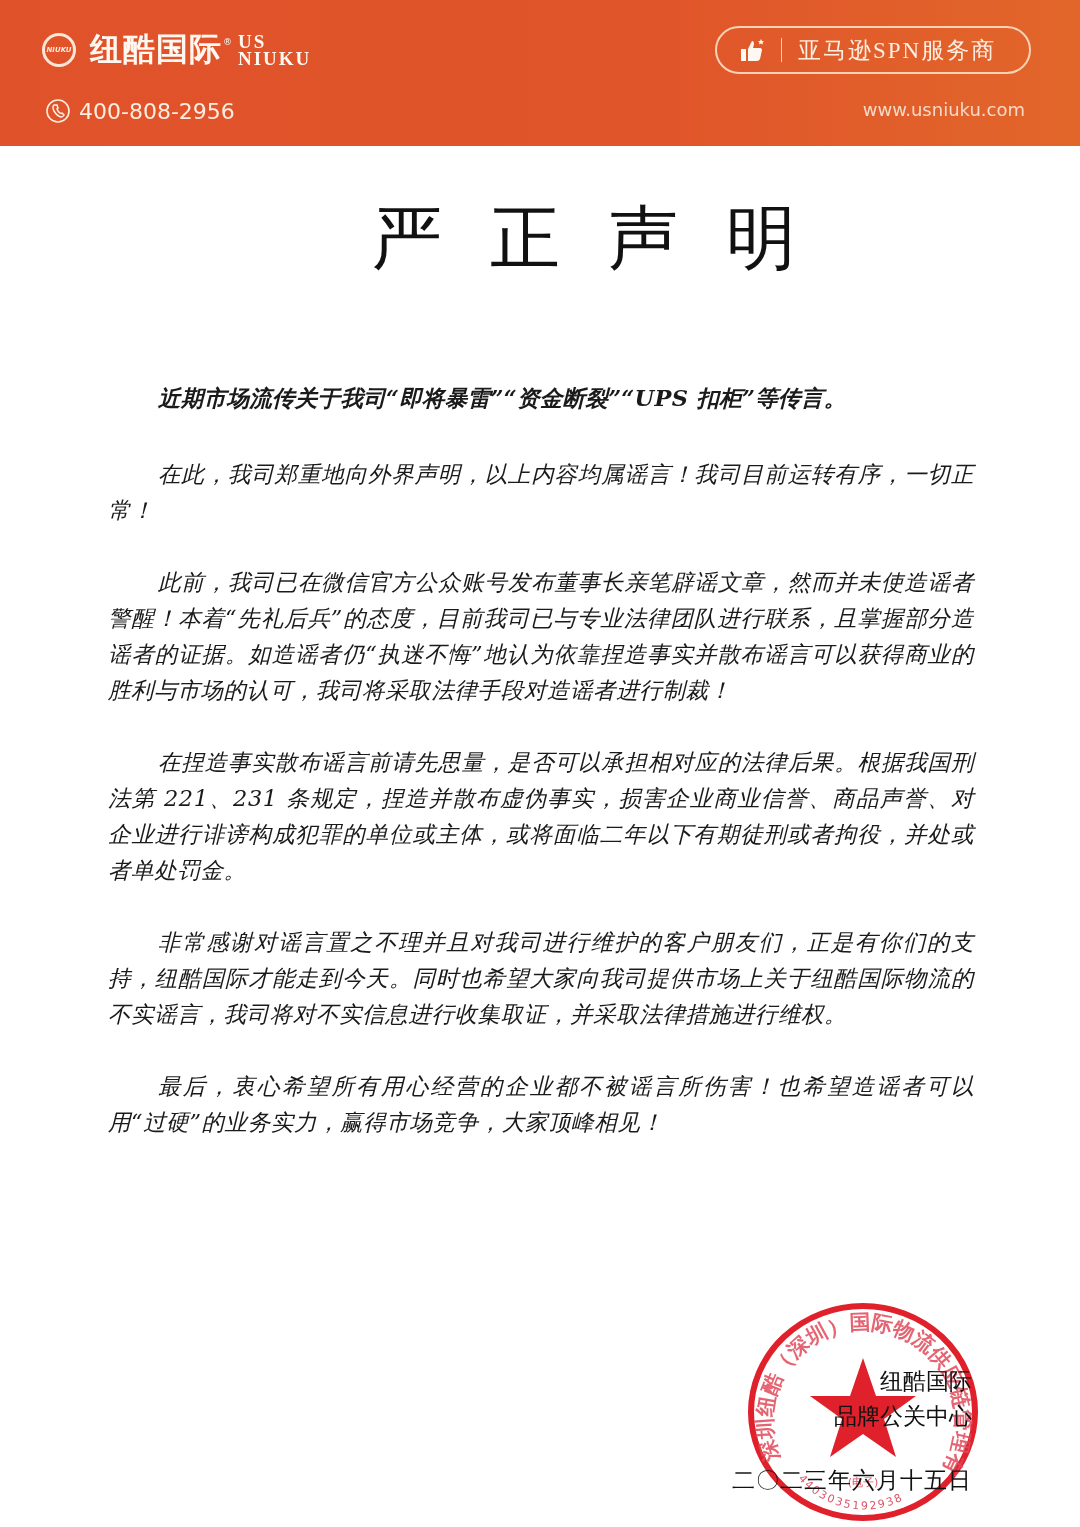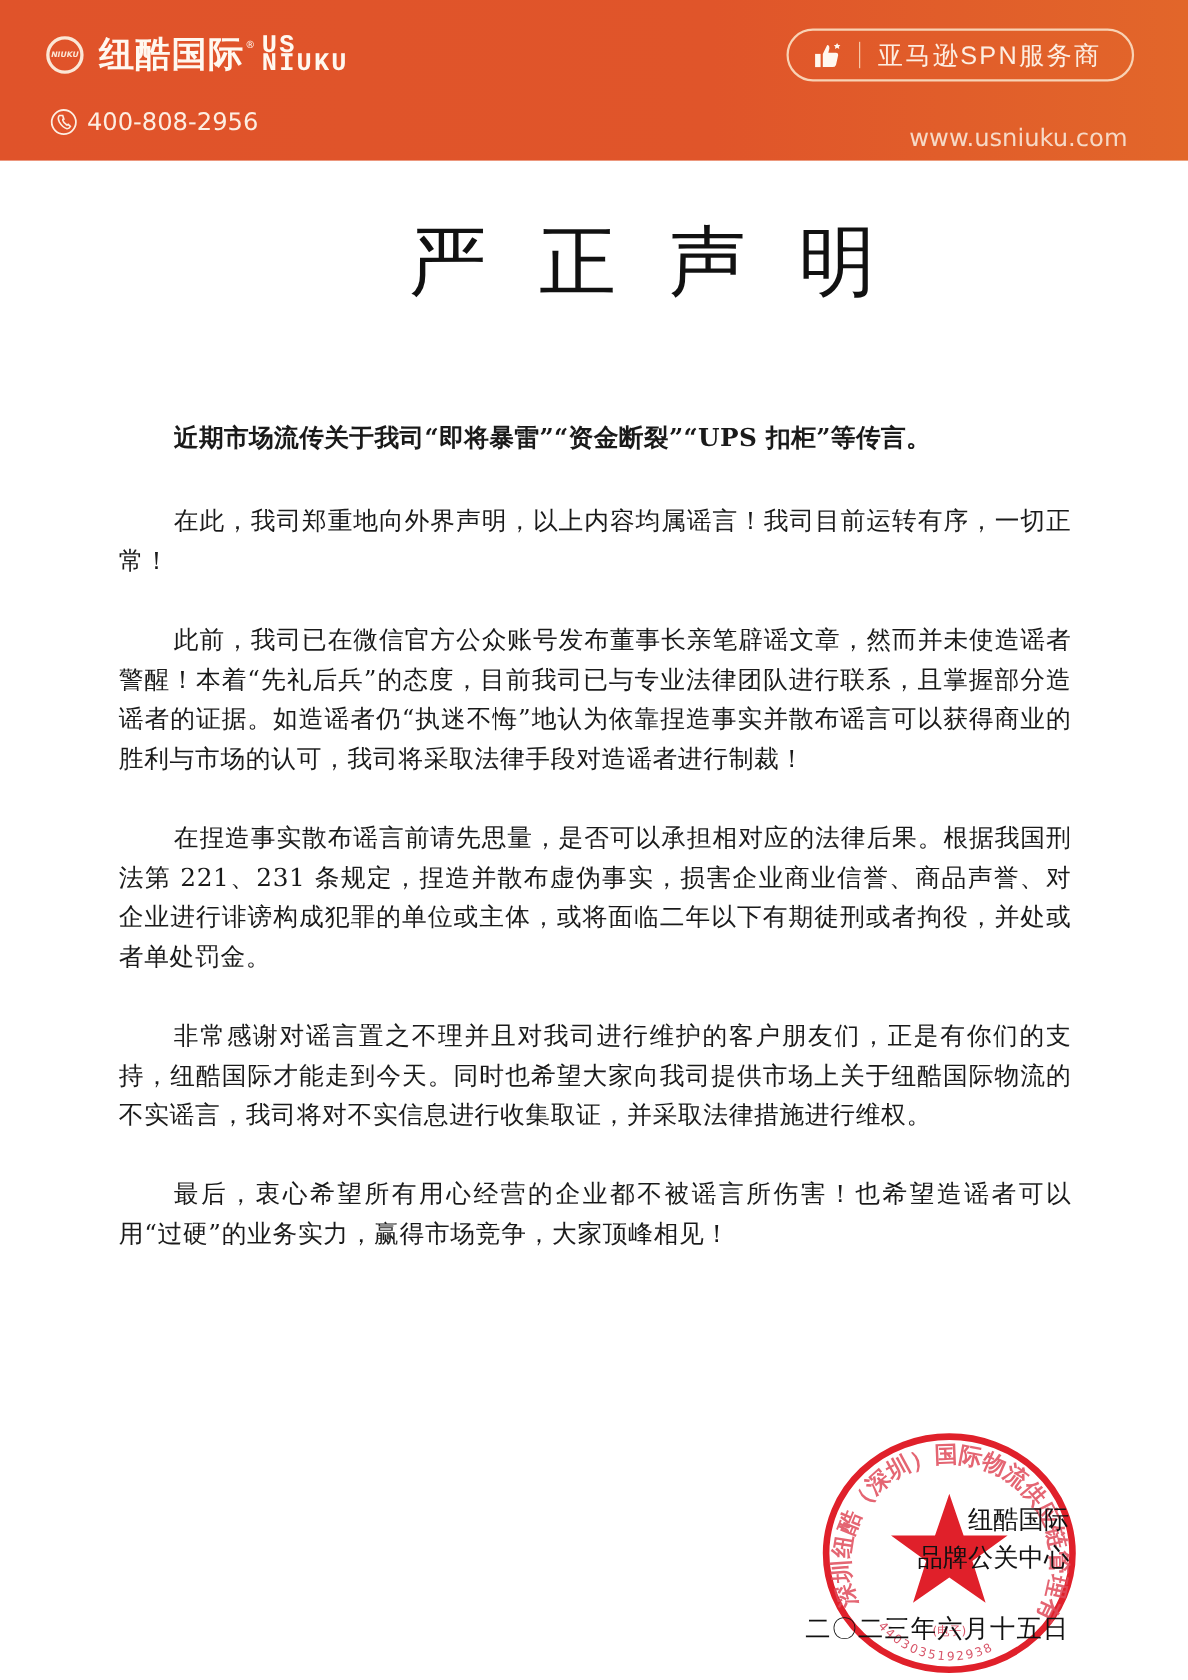--- a/index.html
+++ b/index.html
@@ -16,44 +16,44 @@
     width: 34px; height: 34px; border-radius: 50%; border: 3px solid #fbe7d6;
     box-sizing: border-box; display: flex; align-items: center; justify-content: center;
     color: #fbe7d6; font-family: "DejaVu Sans", sans-serif; font-size: 7px; font-weight: bold; font-style: italic;
   }
   .logo-cn {
     margin-left: 14px; color: #fff8f0; font-family: "DejaVu Sans", sans-serif; font-weight: bold;
     font-size: 32px; letter-spacing: 1px;
   }
   .logo-reg { color: #fff8f0; font-size: 9px; margin-left: 1px; margin-top: -16px; font-family: "DejaVu Sans", sans-serif; }
   .logo-en {
-    margin-left: 6px; color: #fff8f0; font-family: Liberation Mono, monospace; font-weight: bold;
-    font-size: 23px; line-height: 17px; letter-spacing: 2px;
+    margin-left: 6px; color: #fff8f0; font-family: Liberation Serif, serif; font-weight: bold;
+    font-size: 19px; line-height: 17px; letter-spacing: 2px;
   }
   .phone { position: absolute; left: 45px; top: 98px; display: flex; align-items: center; color: #fdeee2; }
   .phone svg { width: 26px; height: 26px; }
   .phone-num { margin-left: 8px; font-family: "DejaVu Sans", sans-serif; font-size: 22px; }
   .spn-badge {
     position: absolute; left: 715px; top: 26px; width: 316px; height: 48px; box-sizing: border-box;
     border: 2px solid #f8d2b4; border-radius: 26px; display: flex; align-items: center;
   }
   .spn-badge svg { margin-left: 22px; width: 28px; height: 26px; }
   .spn-sep { width: 1px; height: 24px; background: #f8d2b4; margin-left: 14px; }
-  .spn-label { margin-left: 16px; color: #fdeee2; font-family: Liberation Sans, sans-serif; font-size: 23px; letter-spacing: 2px; }
+  .spn-label { margin-left: 16px; color: #fdeee2; font-family: Liberation Serif, serif; font-size: 23px; letter-spacing: 2px; }
   .website {
-    position: absolute; right: 55px; top: 114px; color: #f6d9c6; font-family: "DejaVu Sans", sans-serif; font-size: 22px;
+    position: absolute; right: 55px; top: 99px; color: #f6d9c6; font-family: "DejaVu Sans", sans-serif; font-size: 18px;
   }
   .title {
     position: absolute; left: 0; width: 1080px; top: 192px; text-align: center;
     font-size: 70px; letter-spacing: 48px; text-indent: 48px; font-weight: normal; color: #111; padding-left: 44px;
   }
   .body { position: absolute; left: 108px; top: 380px; width: 866px; }
   .p {
     font-size: 22.5px; line-height: 36px; text-indent: 50px; margin: 0 0 36px 0;
-    text-align: justify; letter-spacing: 0.6px;
+    text-align: justify; letter-spacing: 0.6px; font-style: italic;
   }
   .p.lead { margin-bottom: 40px; font-weight: bold; letter-spacing: 0.3px; }
   .stamp { position: absolute; left: 745px; top: 1300px; width: 236px; height: 222px; }
   .sig { position: absolute; right: 108px; text-align: right; font-family: "DejaVu Sans", sans-serif; font-size: 23px; color: #111; }
 </style>
 </head>
 <body>
 
 <div class="header">
   <div class="logo">

